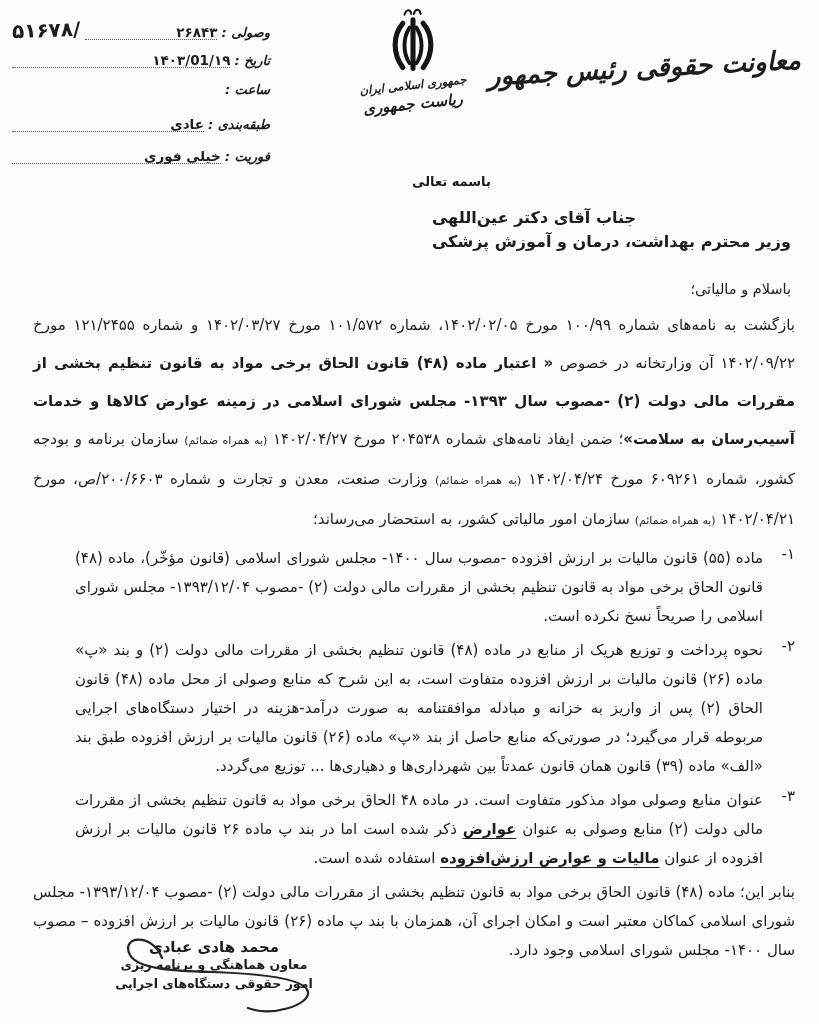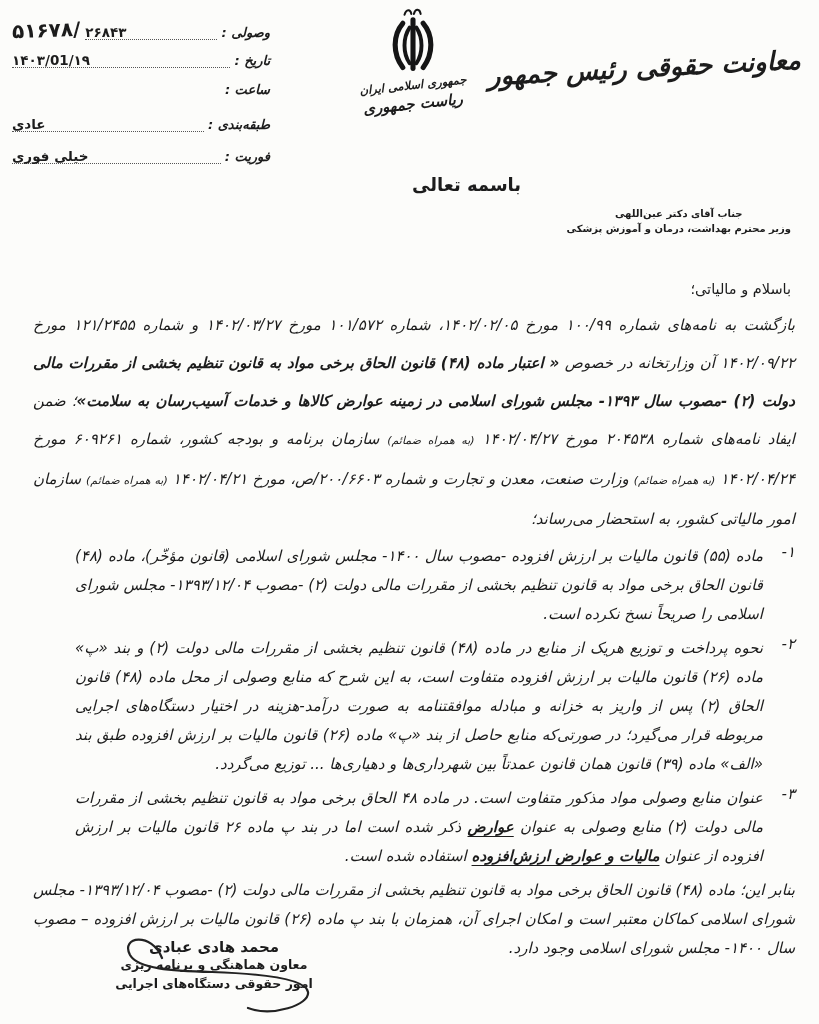--- a/index.html
+++ b/index.html
@@ -11,41 +11,41 @@
     color:#1c1c1c;
     font-family:"DejaVu Sans",sans-serif;
     direction:rtl;
     overflow:hidden;
     box-shadow:0 0 6px rgba(0,0,0,.25);
   }
   
   .meta-block{position:absolute;left:12px;top:18px;width:258px;direction:rtl;}
   .mrow{display:flex;direction:rtl;align-items:baseline;height:32px;}
   .mlabel{flex:0 0 auto;font-style:italic;font-weight:bold;font-size:13px;white-space:nowrap;padding-left:4px;}
-  .mleader{flex:1;border-bottom:1px dotted #555;text-align:left;position:relative;top:-2px;min-width:40px;}
+  .mleader{flex:1;border-bottom:1px dotted #555;text-align:right;position:relative;top:-2px;min-width:40px;}
   .mvalue{font-weight:bold;font-size:13.5px;position:relative;top:2px;}
   .hand{flex:0 0 auto;font-weight:bold;font-size:20px;letter-spacing:1px;transform:rotate(-2deg);padding-right:5px;}
   
   .emblem-block{position:absolute;left:348px;top:8px;width:130px;text-align:center;}
   .emblem-block svg{display:block;margin:0 auto;}
   .org1{font-size:11.5px;font-weight:bold;font-style:italic;transform:rotate(-6deg);margin-top:2px;}
   .org2{font-size:15px;font-weight:bold;font-style:italic;transform:rotate(-6deg);margin-top:3px;}
   
   .office-title{
     position:absolute;right:18px;top:52px;width:280px;
     font-size:26px;font-weight:bold;font-style:italic;
     text-align:center;transform:rotate(-3deg);white-space:nowrap;
   }
   
-  .bismillah{position:absolute;left:412px;top:174px;font-weight:bold;font-size:18px;}
+  .bismillah{position:absolute;left:412px;top:174px;font-weight:bold;font-size:13px;}
   
-  .recipient{position:absolute;right:28px;top:206px;text-align:center;font-weight:bold;font-size:10px;line-height:1.5;}
+  .recipient{position:absolute;right:28px;top:206px;text-align:left;font-weight:bold;font-size:16px;line-height:1.5;}
   .salutation{position:absolute;right:28px;top:281px;font-size:14.5px;}
   
-  .letter-body{position:absolute;top:306px;right:24px;left:33px;font-size:15px;font-style:italic;}
+  .letter-body{position:absolute;top:306px;right:24px;left:33px;font-size:15px;}
   .para1{text-align:justify;line-height:38px;}
   .quote-seg{font-weight:bold;}
   .paren-small{font-size:11px;}
   .lead-in{line-height:30px;margin-top:2px;}
   .items{margin-top:4px;}
   .item{display:flex;direction:rtl;margin-bottom:5px;}
   .item-num{flex:0 0 32px;padding-top:1px;}
   .item-text{flex:1;text-align:justify;line-height:29px;padding-left:42px;}
   .u-bold{font-weight:bold;text-decoration:underline;text-underline-offset:4px;}
   .closing{text-align:justify;line-height:29px;margin-top:4px;}

